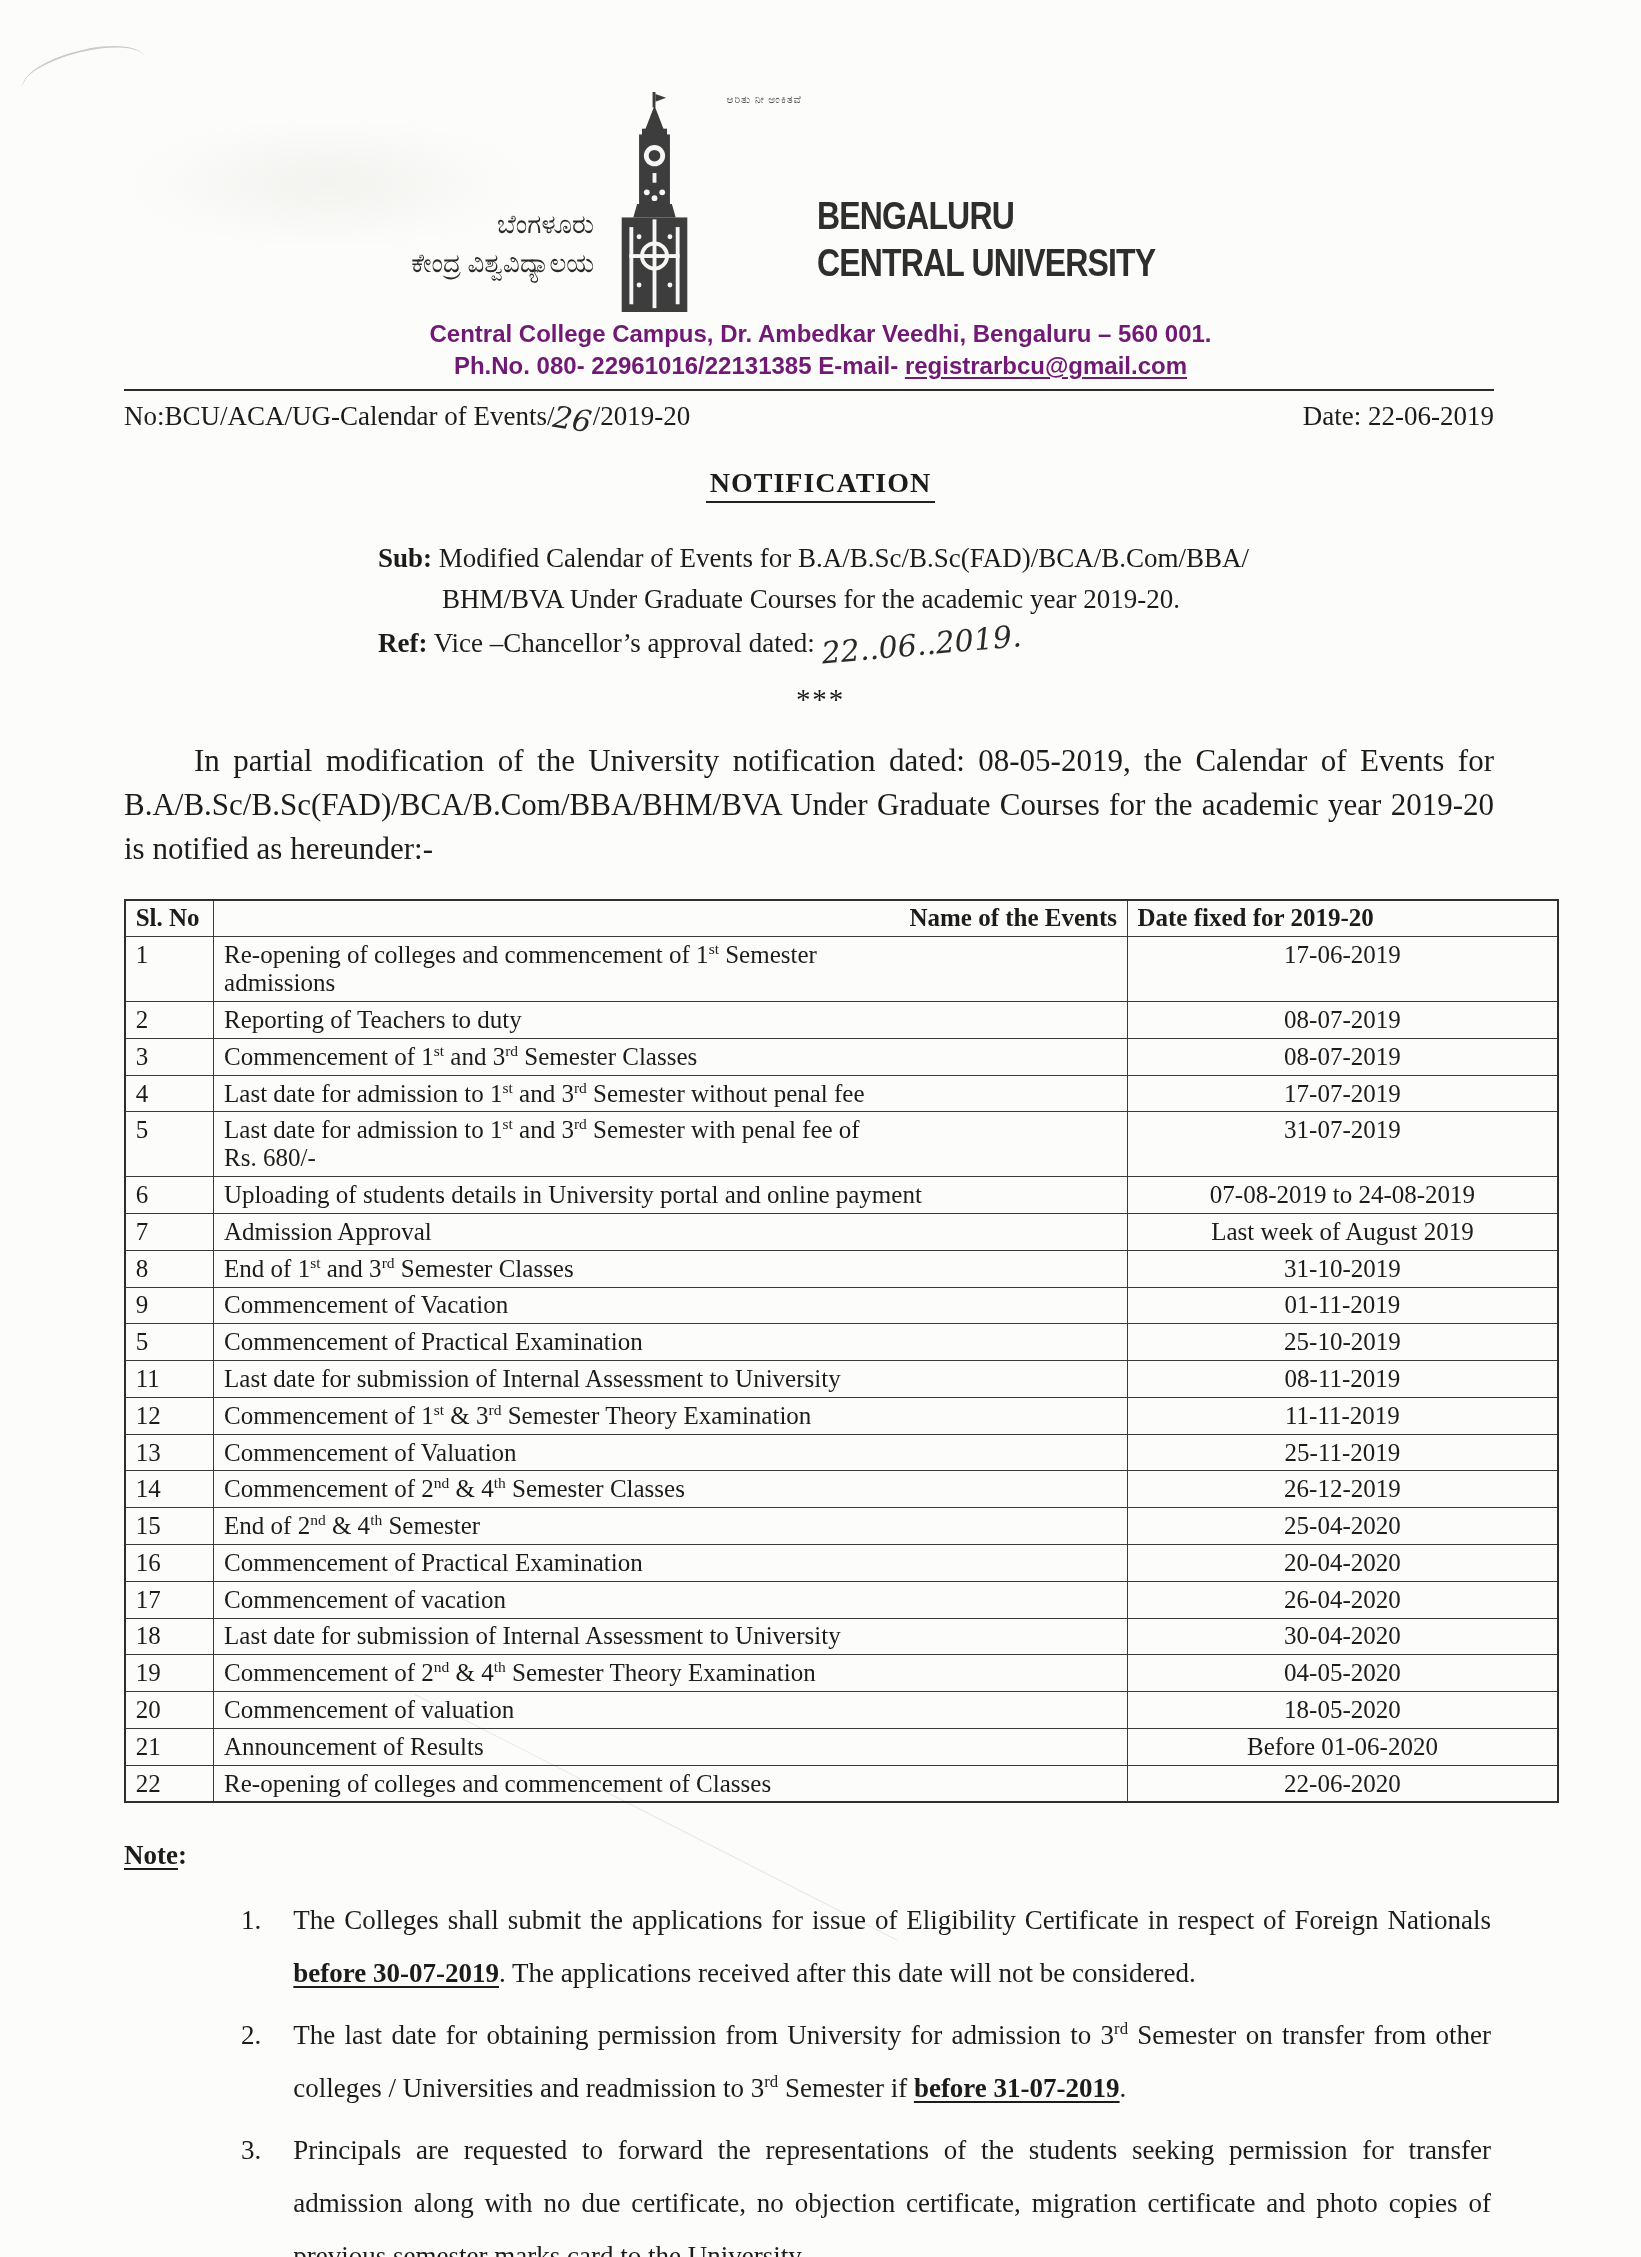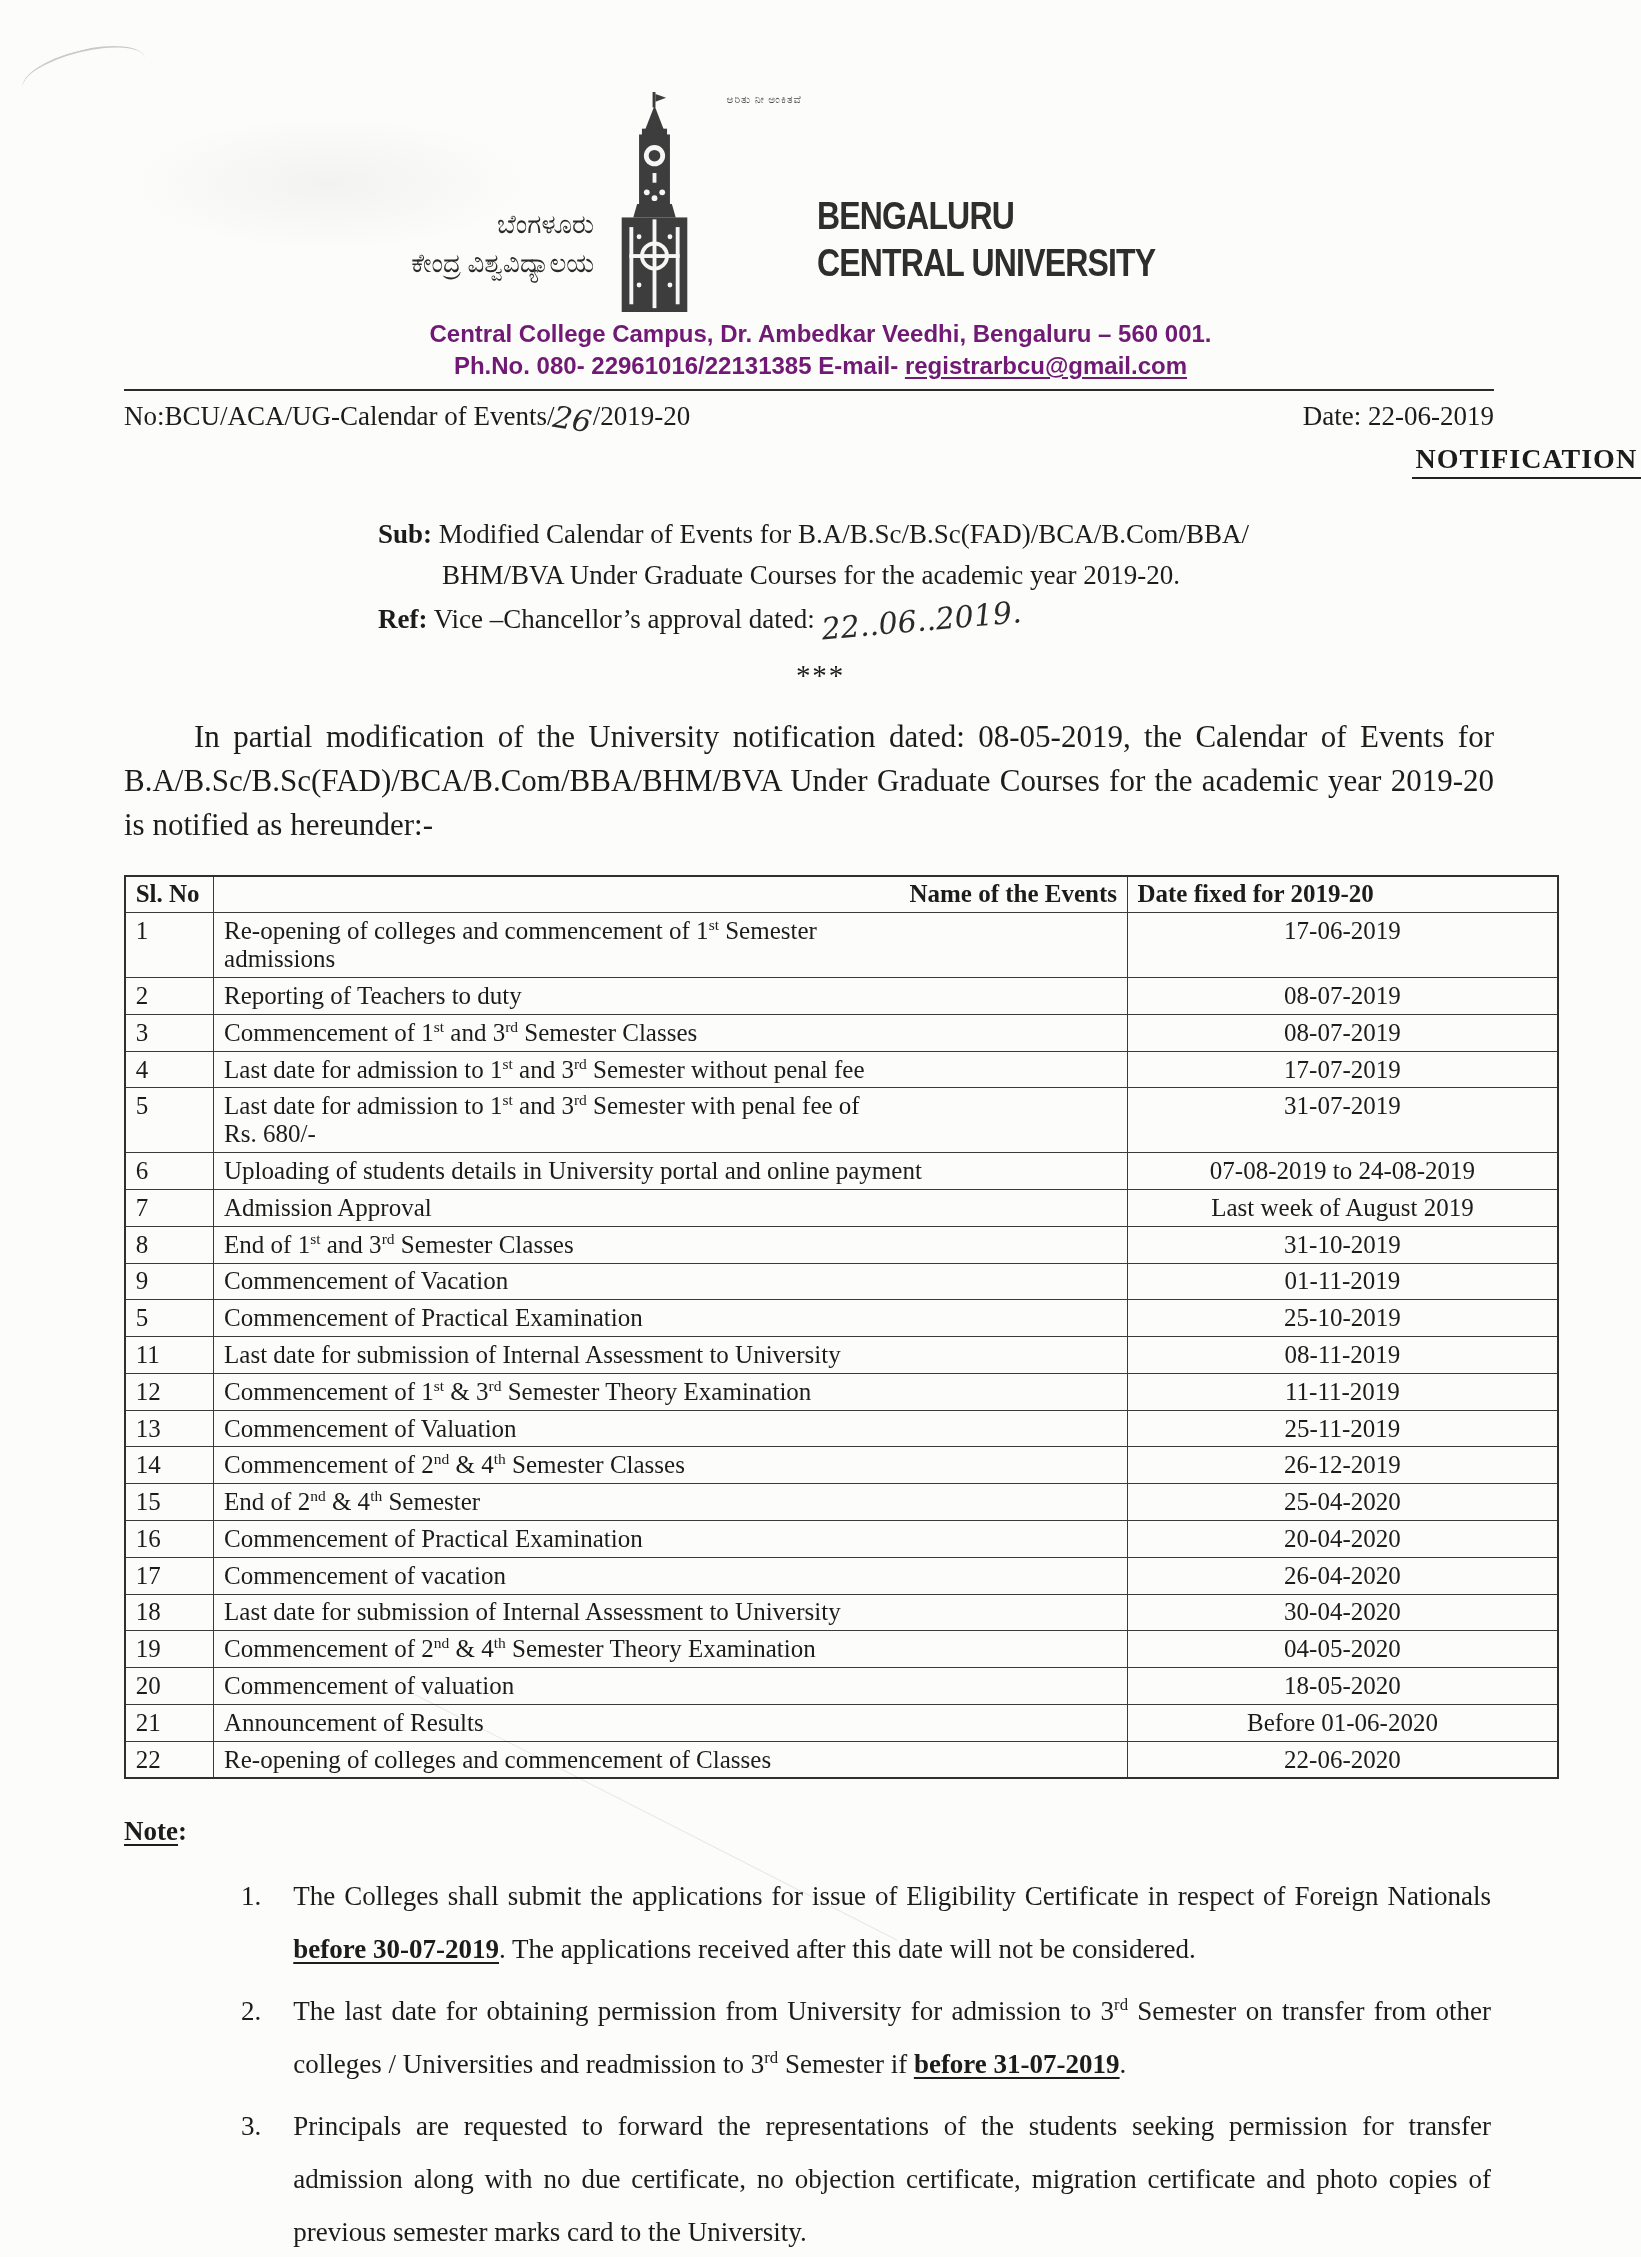--- a/index.html
+++ b/index.html
@@ -27,21 +27,21 @@
   .phone-line{margin-top:3.9px;}
   .email{text-decoration:underline;text-decoration-thickness:1.9px;text-underline-offset:2.9px;}
   .rule{border:none;border-top:2.9px solid #2b2b2b;margin:9.7px 147px 0 124px;}
 
   .refline{display:flex;justify-content:space-between;align-items:baseline;
         margin:5.8px 147px 0 124px;font-size:27px;}
   .hand{display:inline-block;font-family:"DejaVu Serif",serif;font-style:italic;
         transform:rotate(-5deg) translateY(2.9px);font-size:30px;color:#2a2a2a;}
   .hand-no{transform:rotate(9deg) translateY(4.8px);}
 
-  .title-wrap{text-align:right;margin-top:11px;}
+  .title-wrap{text-align:center;margin-top:35px;}
   .title{display:inline-block;font-weight:bold;font-size:28px;letter-spacing:1px;
         border-bottom:2.9px solid #222;padding:0 3.9px 1.9px 3.9px;}
 
   .subref{margin:35px 147px 16px 378px;font-size:27px;line-height:1.5;}
   .subref .lbl{font-weight:bold;}
   .sub-line2{padding-left:64px;}
   .stars{text-align:center;font-size:29px;margin-top:19.3px;letter-spacing:1.9px;}
 
   .intro{margin:23px 147px 4px 124px;font-size:31px;line-height:1.42;
         text-align:justify;text-indent:70px;}

